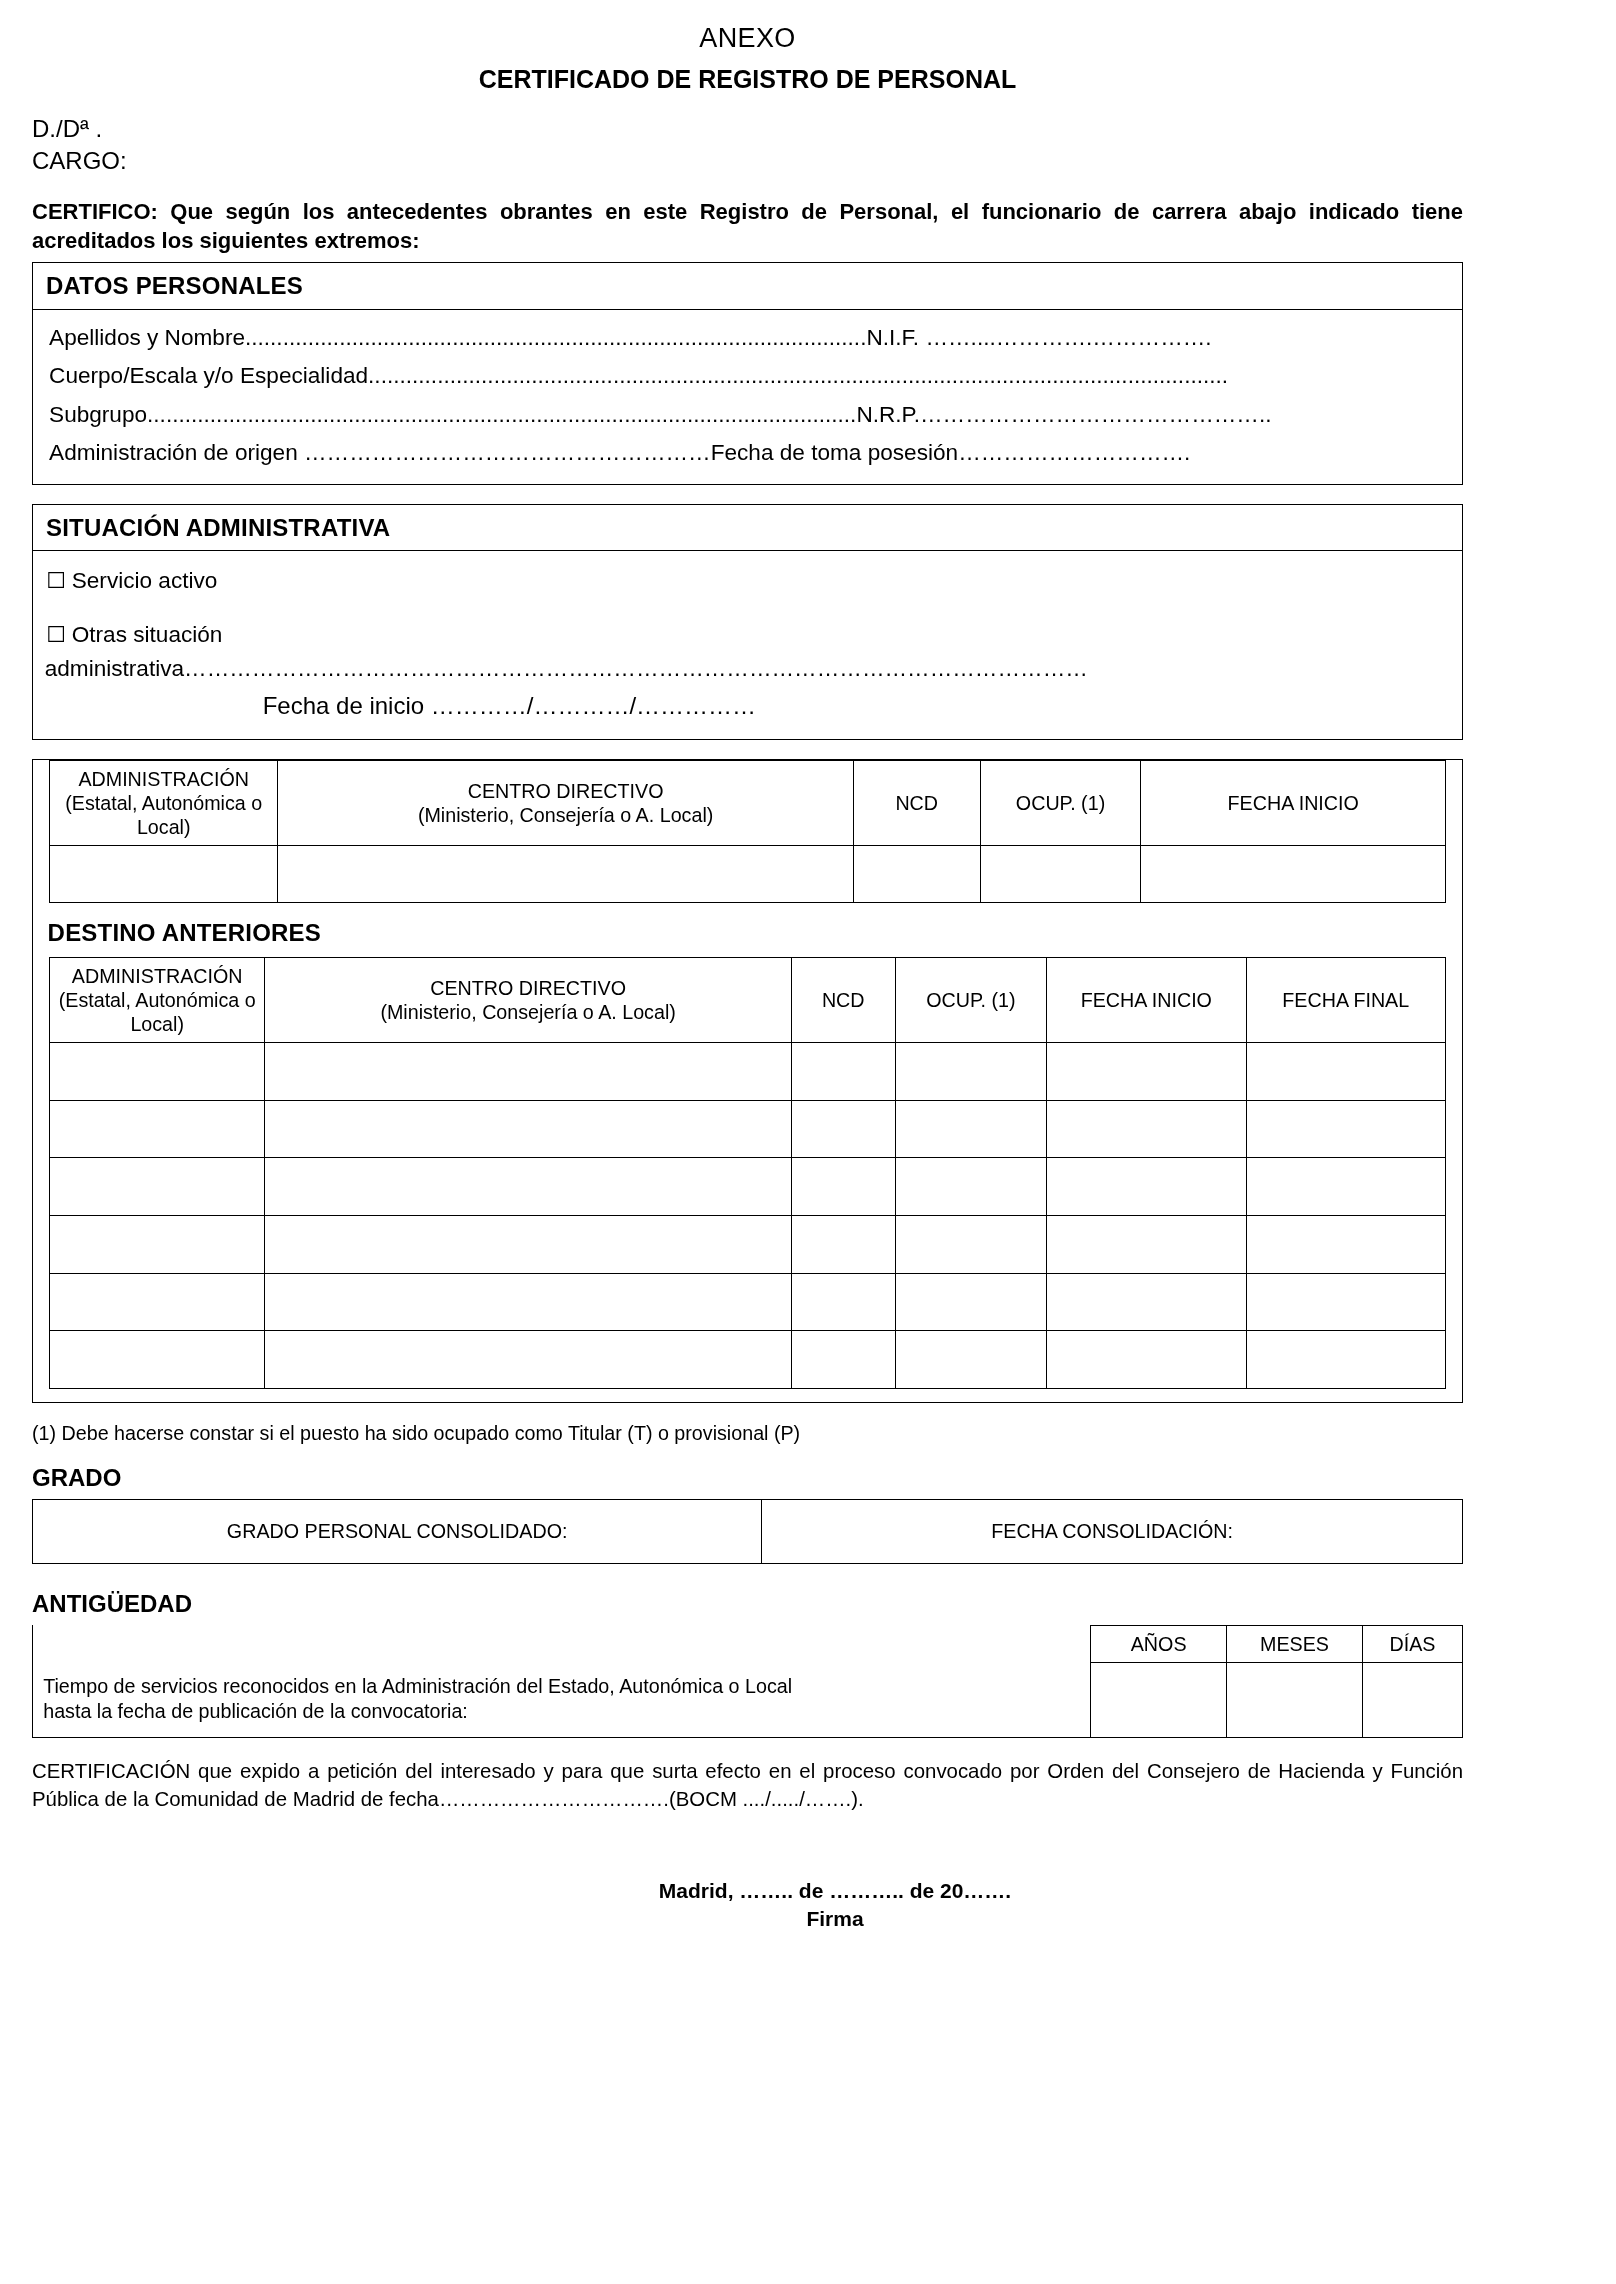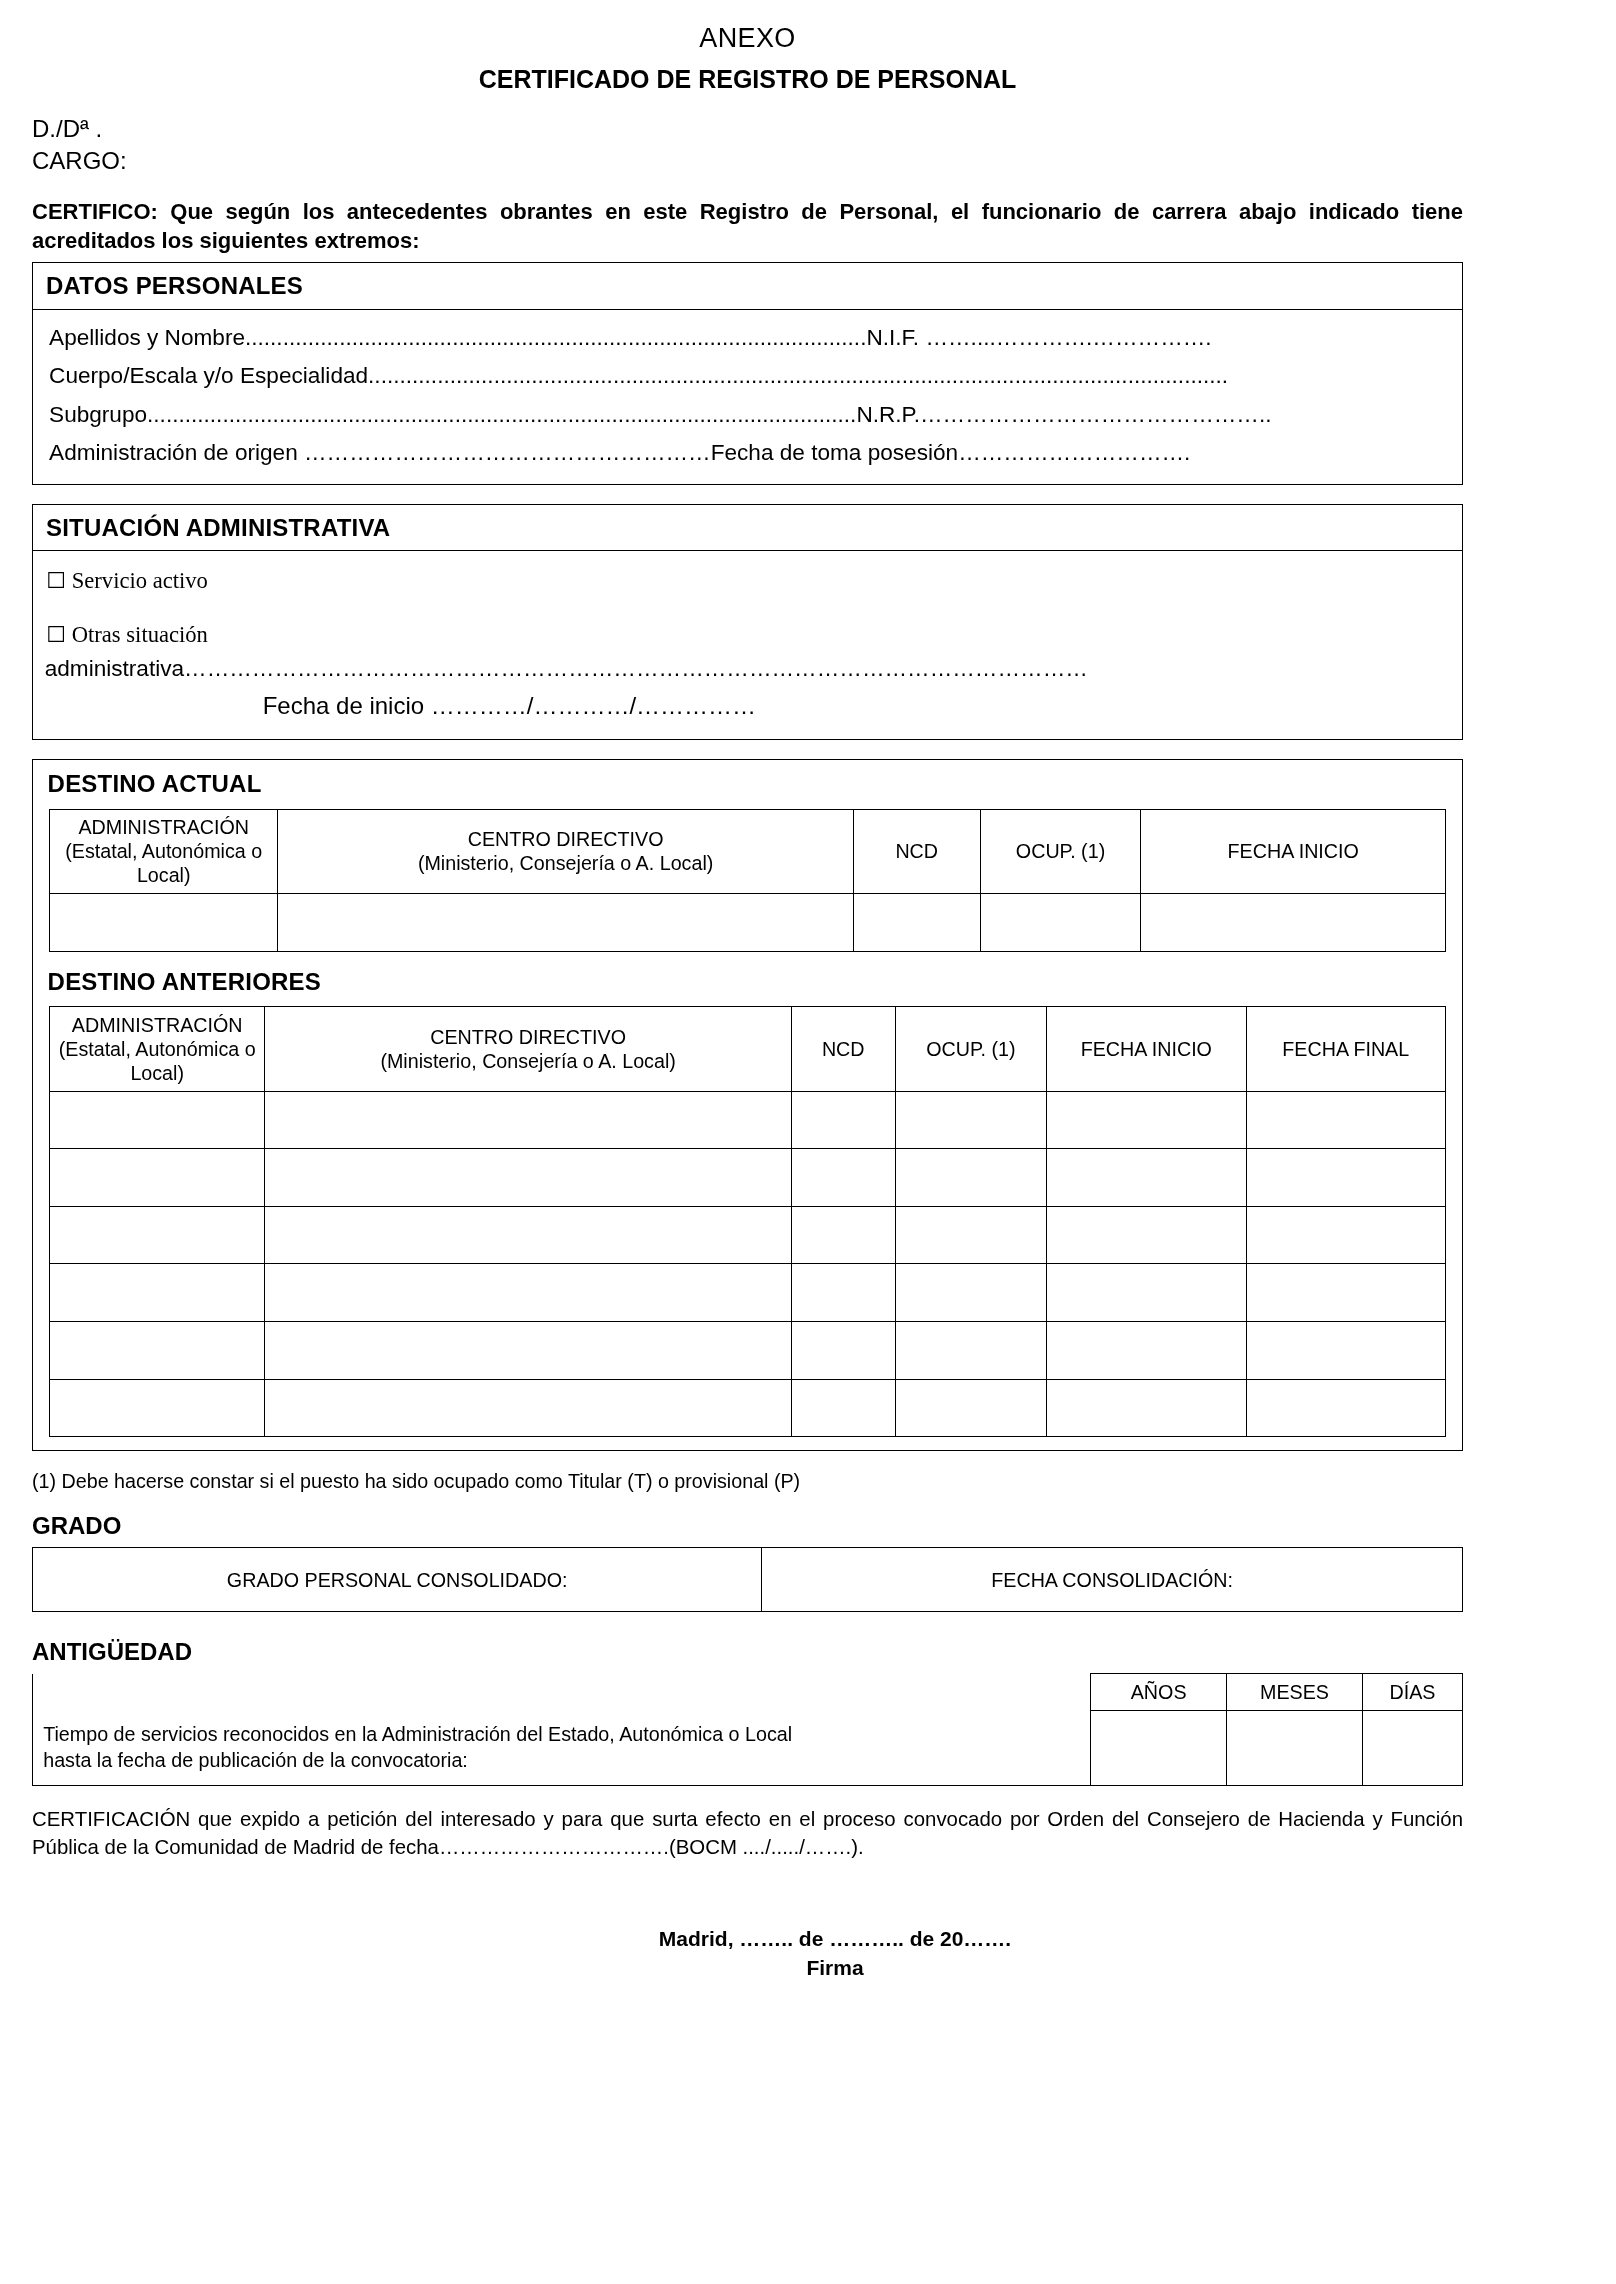--- a/index.html
+++ b/index.html
@@ -63,21 +63,20 @@
     font-size: 22.6px;
     line-height: 1.12;
     padding: 6.6px 0 6.6px 4.4px;
     white-space: nowrap;
     overflow: hidden;
   }
   .sit-item {
     font-size: 22.6px;
     line-height: 1.3;
     padding: 5.8px 0 2.9px 1.5px;
-    font-family: Liberation Serif, serif;
   }
   .sit-item .cb {
     font-size: 22px;
     margin-right: 5.8px;
   }
   .sit-sub {
     font-size: 22.6px;
     padding: 1.5px 0 4.4px 0;
     line-height: 1.3;
   }
@@ -199,21 +198,20 @@
       </div>
       <div class="sit-item" style="margin-top:16px;">
         <span class="cb">☐</span><span>Otras situación</span>
       </div>
       <div class="sit-sub">administrativa…………………………………………………………………………………………………………</div>
       <div class="sit-fecha">Fecha de inicio …………/…………/……………</div>
     </div>
   </div>
 
   <div class="box destino-box">
-    <div class="sect-title">DESTINO ACTUAL</div>
     <div class="inner-pad">
       <table class="grid">
         <colgroup>
           <col style="width:13.5%">
             <col style="width:34%">
             <col style="width:7.5%">
             <col style="width:9.5%">
             <col style="width:18%">
         </colgroup>
         <thead>

